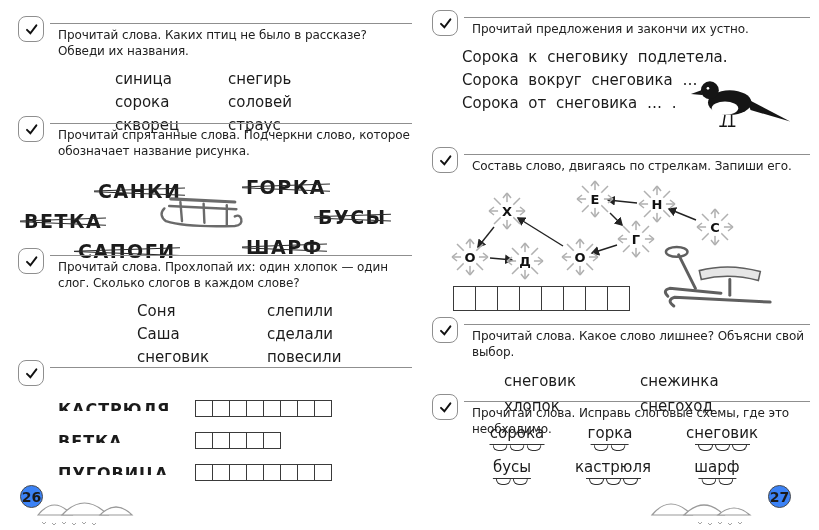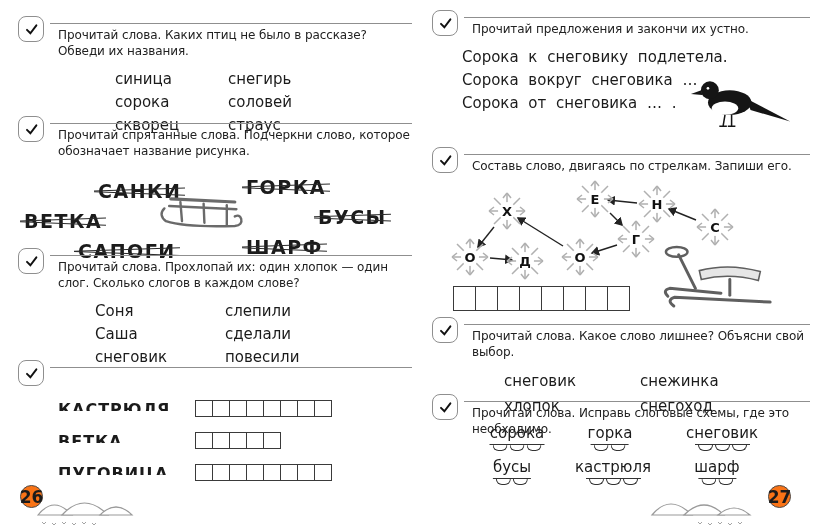--- a/index.html
+++ b/index.html
@@ -40,21 +40,21 @@
   .flake b{position:absolute;inset:0;display:flex;align-items:center;justify-content:center;font-size:13px;color:#111;}
   .arrows{position:absolute;inset:0;overflow:visible;}
   .puzzle-cells{position:absolute;top:133px;left:22px;}
   .scooter{position:absolute;left:228px;top:90px;}
   
   .schitem{position:absolute;transform:translateX(-50%);text-align:center;}
   .schitem .w{font-size:15px;}
   .scheme{display:flex;justify-content:center;margin-top:2px;border-top:1px solid #333;width:max-content;margin-left:auto;margin-right:auto;padding:0 2px;}
   .scheme .arc{width:15px;height:6px;border:1px solid #333;border-top:none;border-radius:0 0 9px 9px;margin:0 1px;}
   
-  .pagenum{position:absolute;width:23px;height:23px;border-radius:50%;border:1.5px solid #4a4a4a;background:#f97316;display:flex;align-items:center;justify-content:center;font-size:17px;font-weight:700;z-index:2;}
+  .pagenum{position:absolute;width:23px;height:23px;border-radius:50%;border:1.5px solid #4a4a4a;background:#3b82f6;display:flex;align-items:center;justify-content:center;font-size:14px;font-weight:700;z-index:2;}
   .mounds{position:absolute;}
 </style>
 </head>
 <body>
 
 <div class="page left">
 
   <section class="task" style="top:22px">
     <div class="rule"></div>
     <div class="badge">
@@ -108,21 +108,21 @@
   </section>
 
   <section class="task" style="top:254px">
     <div class="rule"></div>
     <div class="badge">
       <svg viewBox="0 0 20 20">
           <path d="M4 10.5 L8.5 15 L16.5 4.5" stroke="#111" stroke-width="2.6" fill="none" stroke-linecap="round"></path>
         </svg>
     </div>
     <p class="instr">Прочитай слова. Прохлопай их: один хлопок — один слог. Сколько слогов в каждом слове?</p>
-    <div class="cols" style="margin-left:77px;">
+    <div class="cols" style="margin-left:119px;">
       <div class="col" style="width:130px;">
         <span>Соня</span>
         <span>Саша</span>
         <span>снеговик</span>
       </div>
       <div class="col">
         <span>слепили</span>
         <span>сделали</span>
         <span>повесили</span>
       </div>

